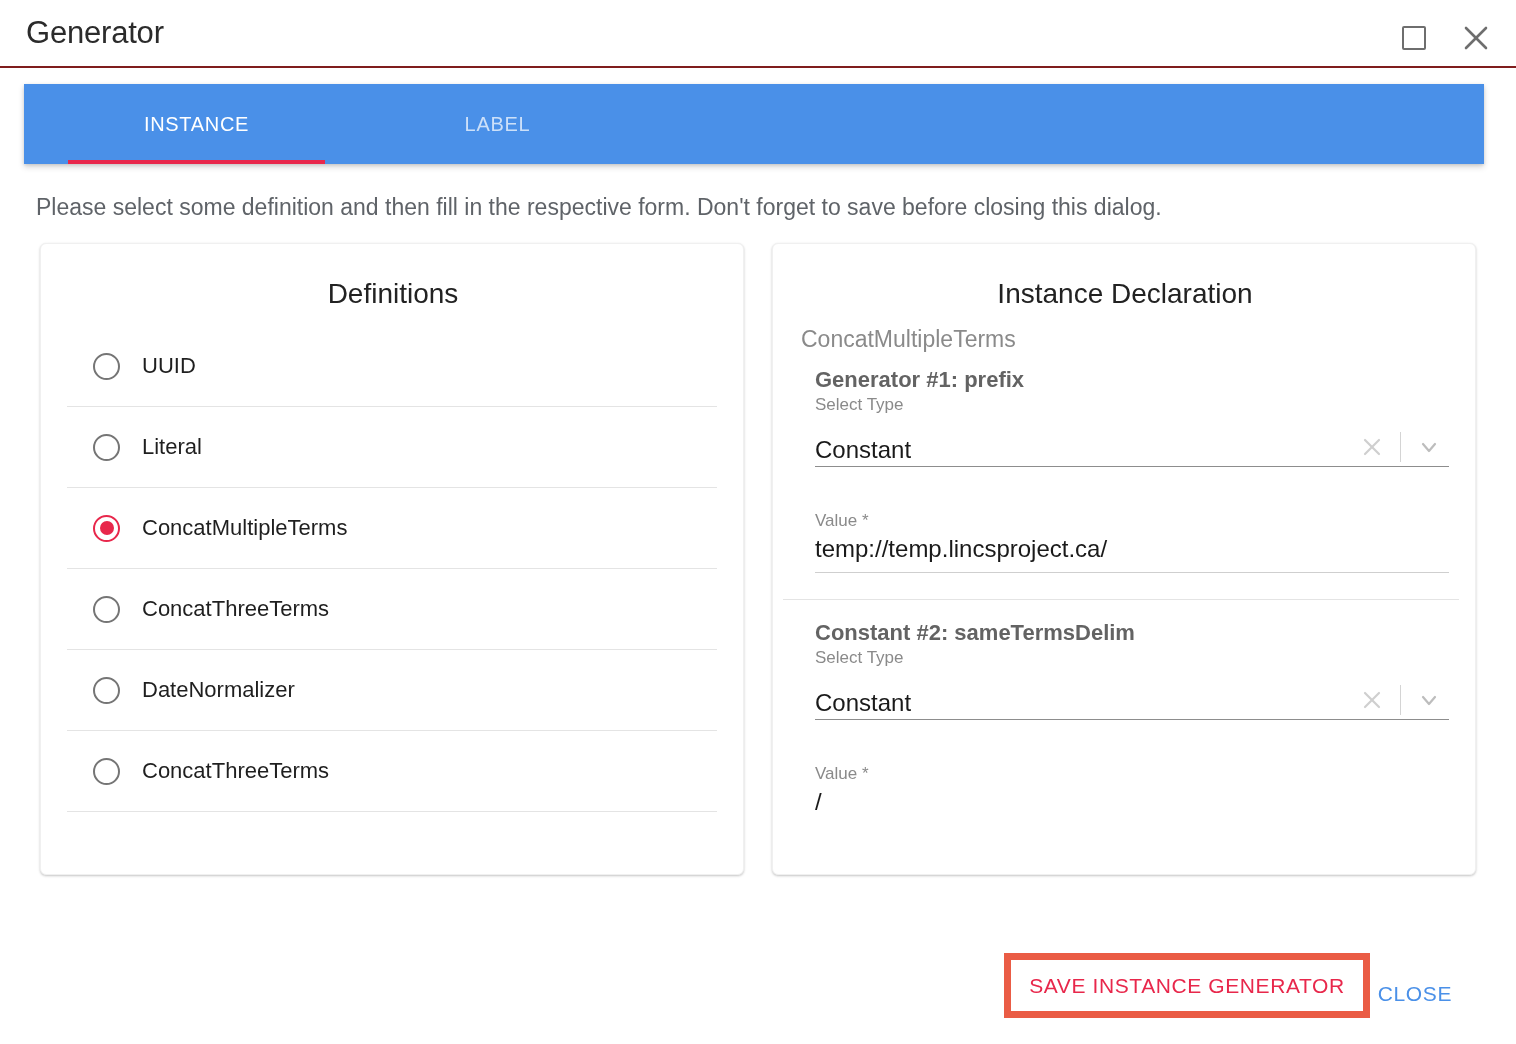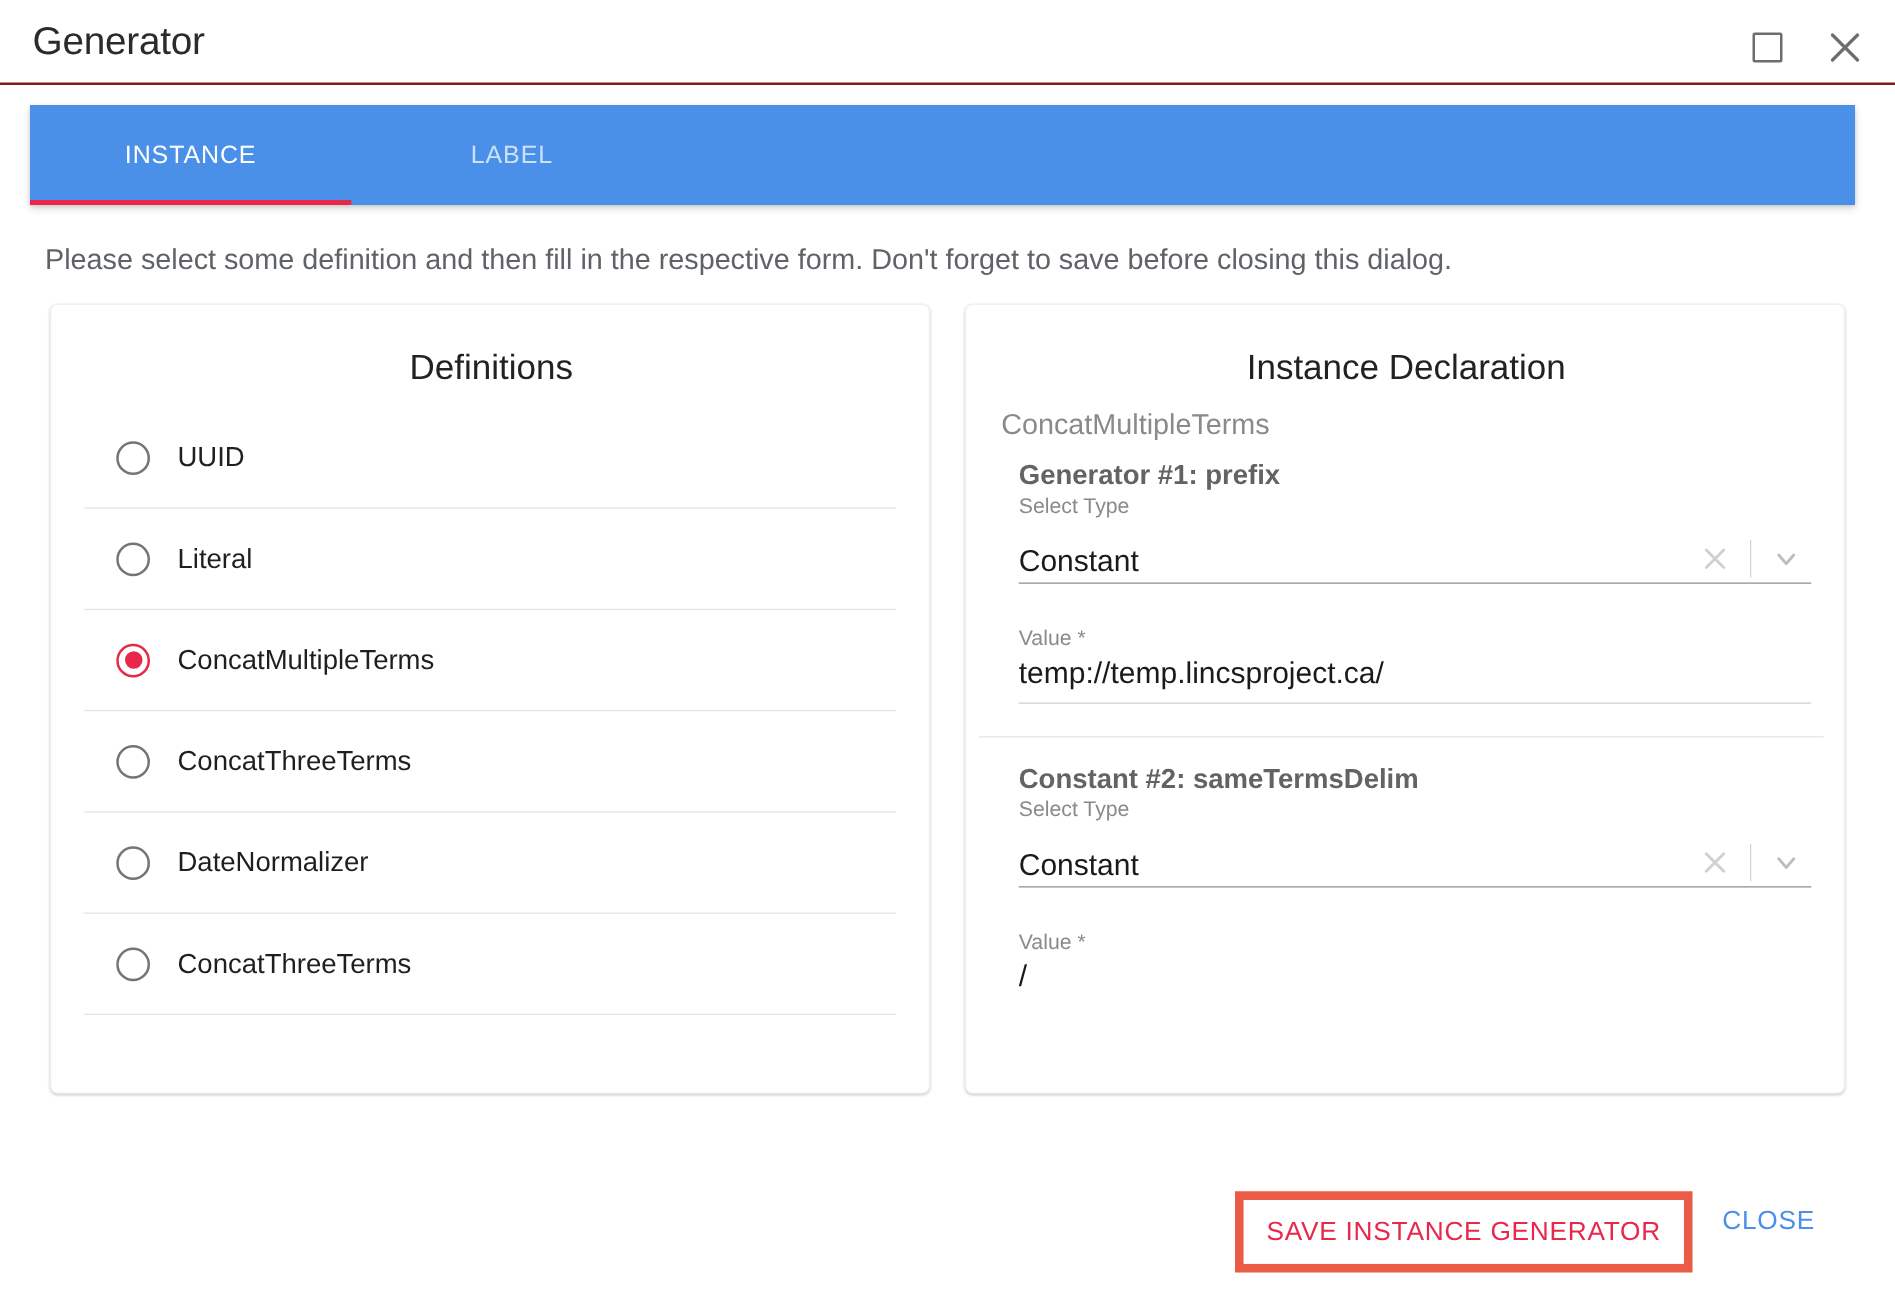--- a/index.html
+++ b/index.html
@@ -71,20 +71,21 @@
     position: relative;
     min-width: 257px;
     display: flex;
     align-items: center;
     justify-content: center;
     color: rgba(255,255,255,0.72);
     font-size: 20px;
     letter-spacing: 0.7px;
     cursor: pointer;
     user-select: none;
+    margin-left: 44px;
   }
   .tab.active { color: #ffffff; }
   .tab.active::after {
     content: "";
     position: absolute;
     left: 0; right: 0; bottom: 0;
     height: 4px;
     background: #e8274b;
   }
 
@@ -194,21 +195,21 @@
     width: 40px; height: 34px;
     display: flex; align-items: center; justify-content: center;
     cursor: pointer;
     background: none; border: none; padding: 0;
   }
   .sep-vert {
     width: 1px; height: 30px;
     background: #d4d4d4;
     margin: 0 8px;
   }
-  .value-field { margin-top: 34px; }
+  .value-field { margin-top: 44px; }
   .value-text {
     font-size: 24px;
     color: #1a1a1a;
     border-bottom: 1px solid #cfcfcf;
     padding-bottom: 8px;
     min-height: 38px;
   }
   .arg-divider {
     height: 1px;
     background: #e4e4e4;
@@ -216,22 +217,22 @@
     margin-right: -10px;
   }
   .value-text.no-rule { border-bottom: none; }
 
   
   .footer {
     position: absolute;
     right: 56px;
     bottom: 26px;
     display: flex;
-    align-items: flex-start;
-    gap: 16px;
+    align-items: flex-end;
+    gap: 0px;
   }
   .highlight-box {
     border: 7px solid #ea5c45;
     padding: 0px;
     display: inline-block;
     line-height: 0;
   }
   .btn-save {
     display: inline-block;
     padding: 14px 18px;

